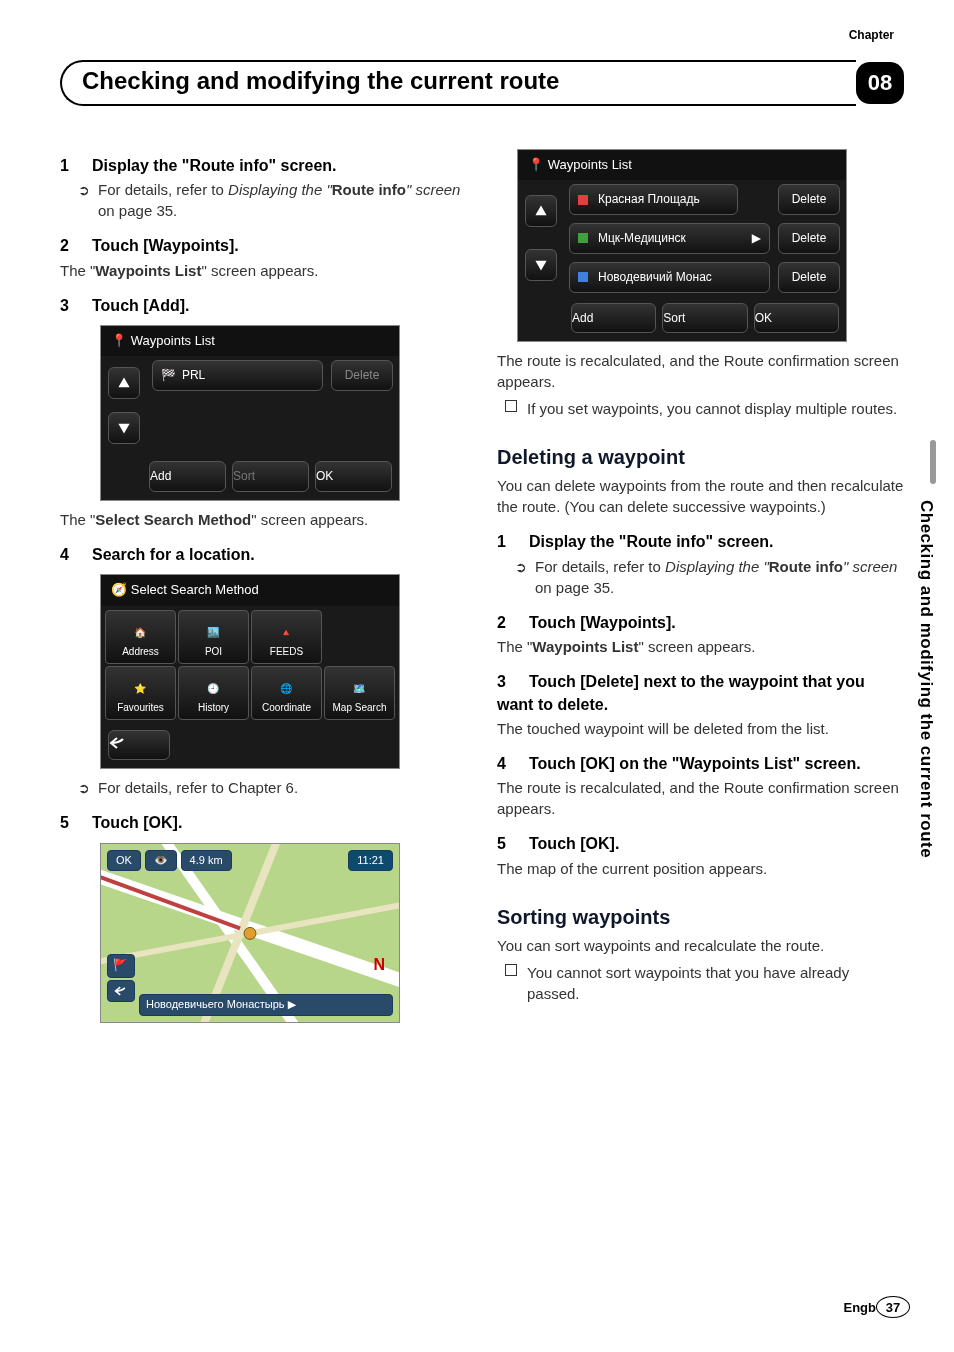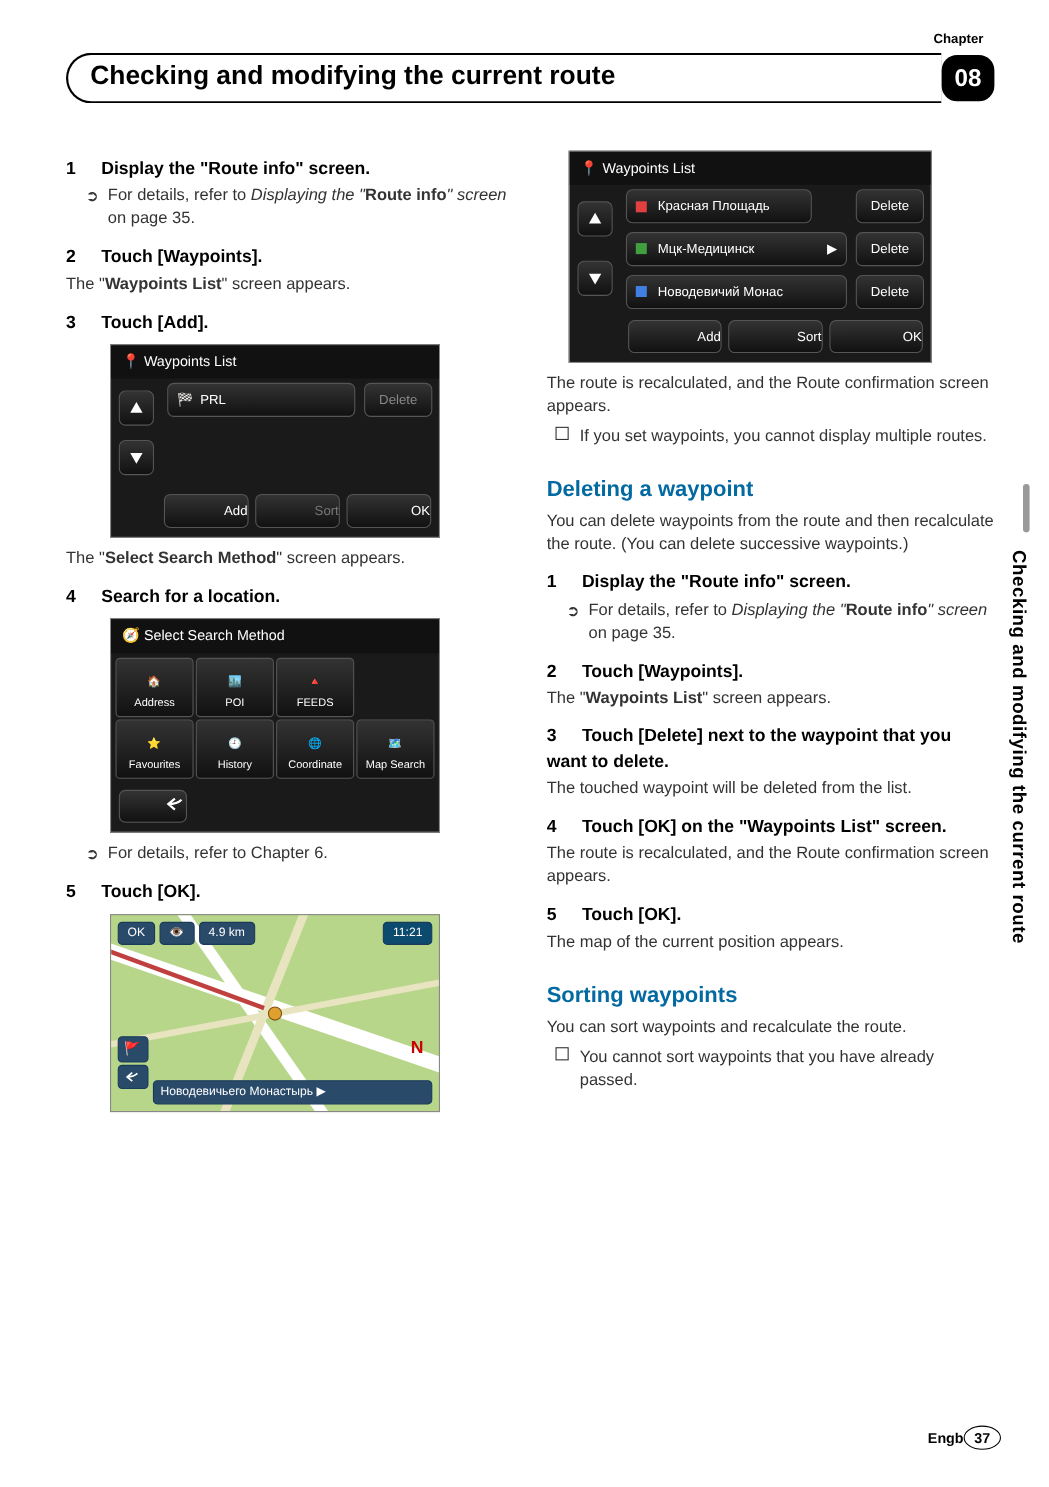--- a/index.html
+++ b/index.html
@@ -9,21 +9,21 @@
     background: #fff;
     color: #000;
     width: 954px;
     position: relative;
   }
   .page {
     width: 954px;
     height: 1352px;
     position: relative;
     box-sizing: border-box;
-    padding: 18px 50px 30px 60px;
+    padding: 30px 50px 30px 60px;
   }
   .chapter-label {
     position: absolute;
     top: 28px;
     right: 60px;
     font-size: 12px;
     font-weight: bold;
   }
   .title-bar {
     display: flex;
@@ -134,21 +134,21 @@
     gap: 6px;
     font-size: 12px;
   }
   .ss-btn {
     border: 1px solid #555;
     border-radius: 6px;
     margin: 4px 3px;
     padding: 6px 0;
     background: linear-gradient(#333, #111);
     flex: 1;
-    text-align: right;
+    text-align: left;
     font-size: 12px;
   }
   .ss-btn.dim { color: #777; }
   .ss-bottom {
     display: flex;
     padding: 2px 4px 4px 45px;
   }
   .ss-delete {
     width: 60px;
     text-align: center;
@@ -276,21 +276,21 @@
   }
   .map-streets {
     position: absolute;
     inset: 0;
     pointer-events: none;
   }
   h3.section-head {
     font-size: 20px;
     font-weight: bold;
     margin: 24px 0 4px 0;
-    color: #0369a1;
+    color: #0f172a;
   }
   .vertical-tab {
     position: absolute;
     right: 18px;
     top: 440px;
     width: 28px;
     height: 560px;
   }
   .vtab-accent {
     position: absolute;

